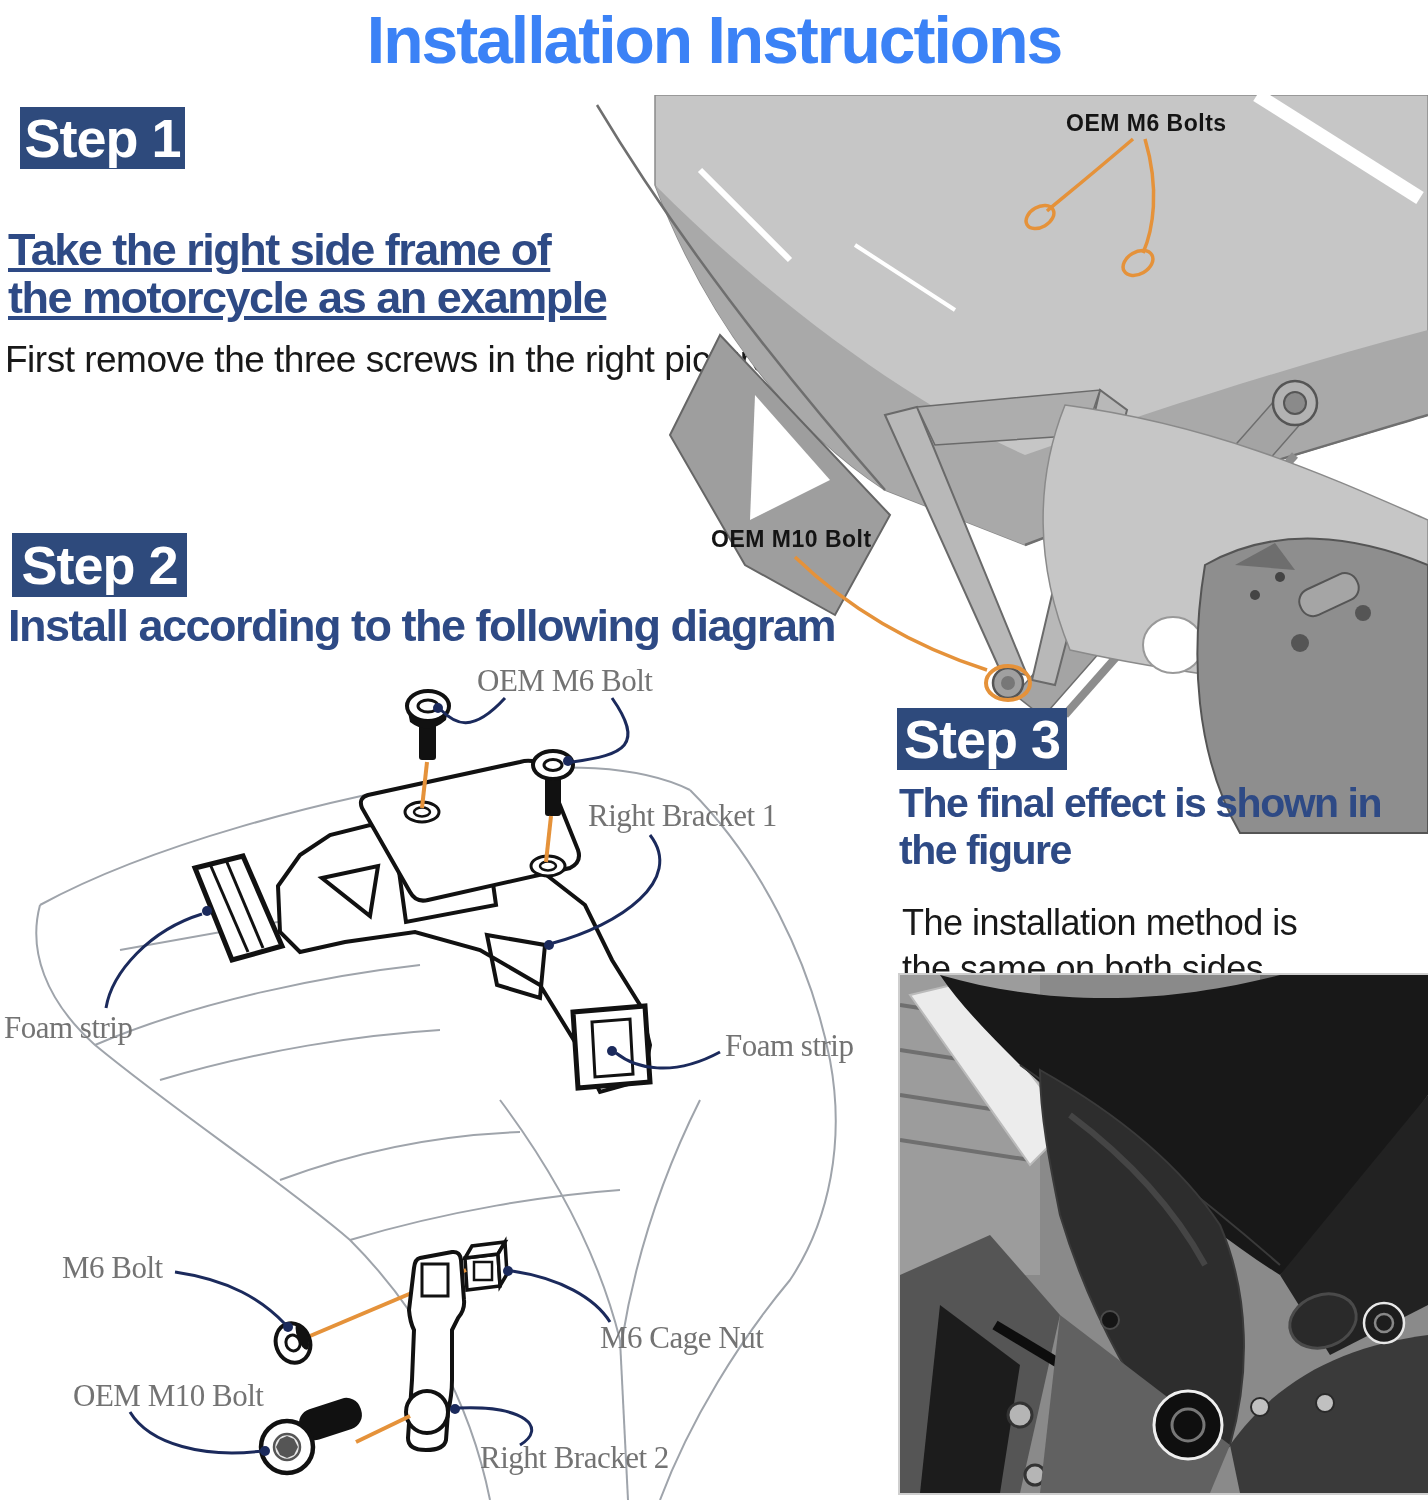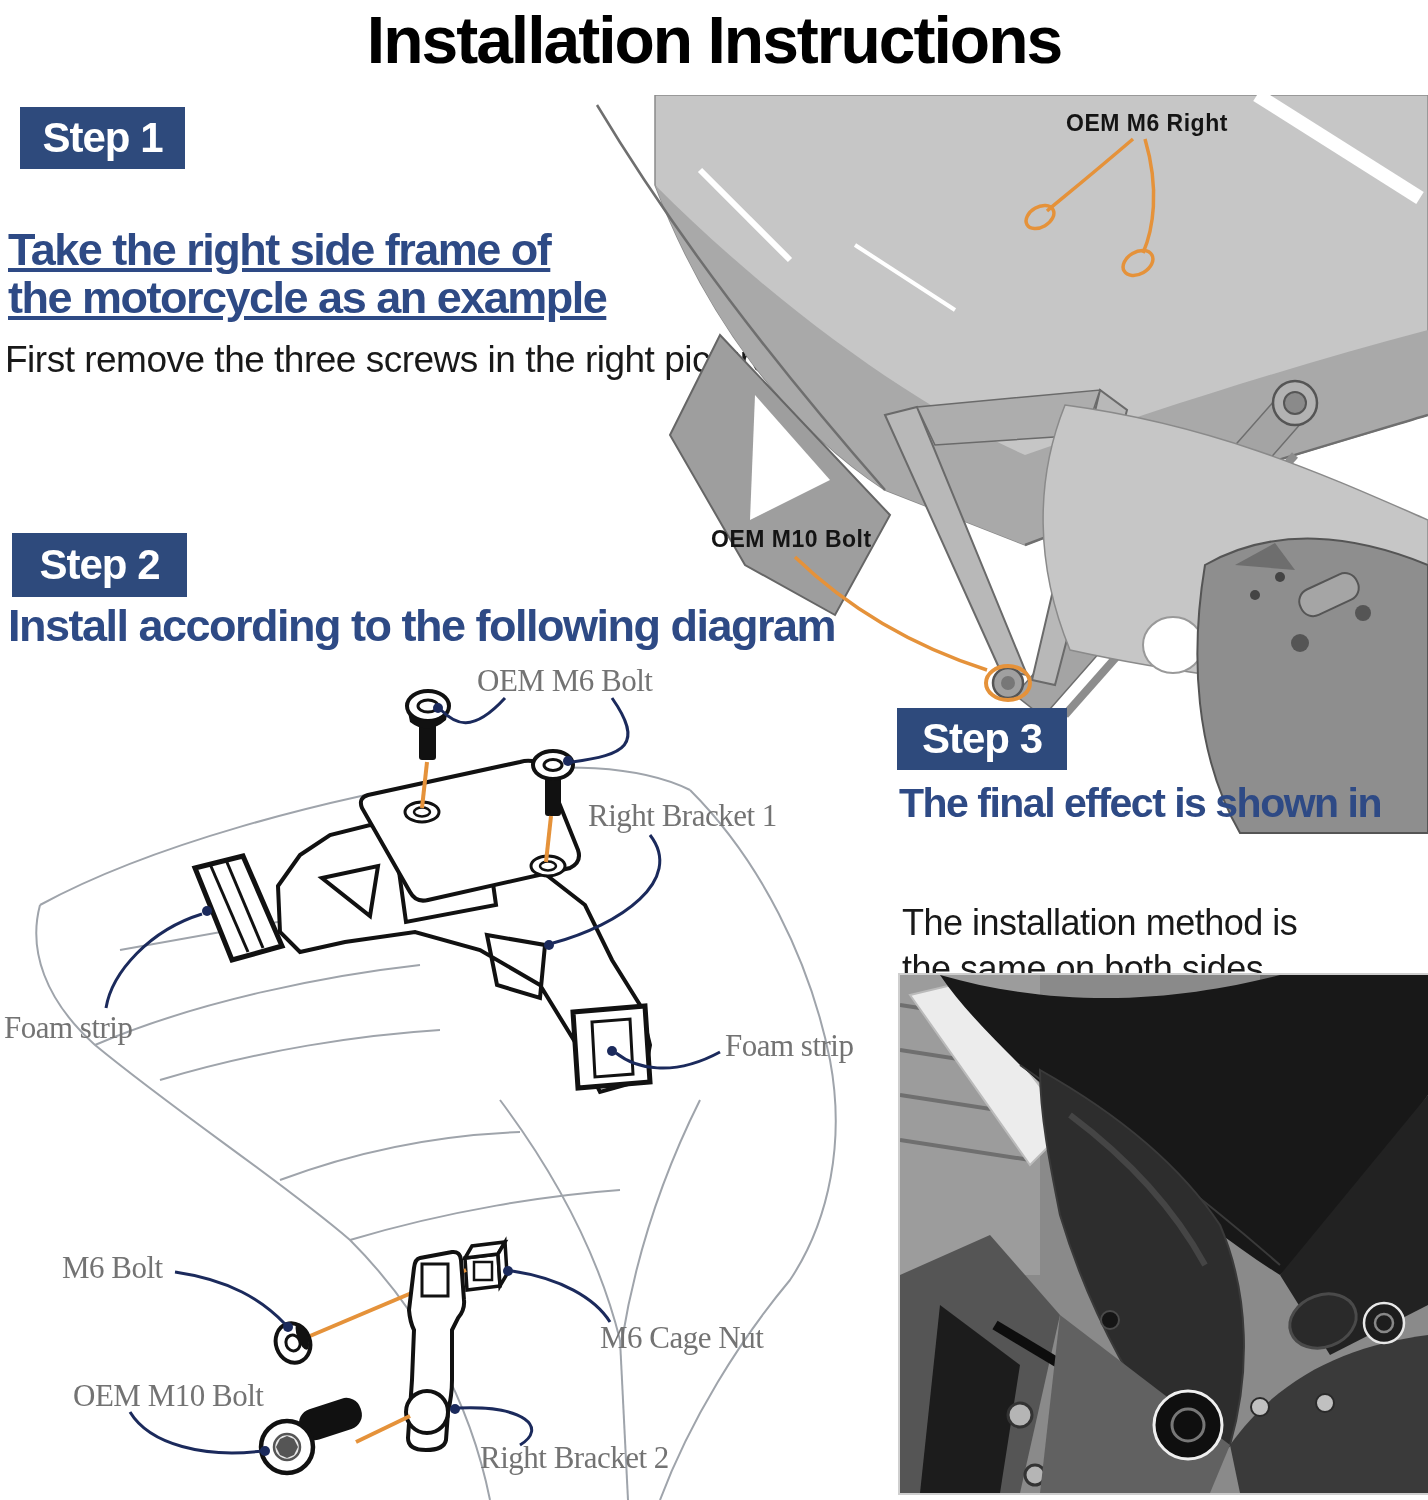--- a/index.html
+++ b/index.html
@@ -1,21 +1,21 @@
 <!DOCTYPE html>
 <html><head>
 <meta charset="utf-8">
 <style>
   html,body{margin:0;padding:0;background:#ffffff;}
   body{width:1428px;height:1500px;position:relative;overflow:hidden;
        font-family:"Liberation Sans","DejaVu Sans",sans-serif;}
   .abs{position:absolute;}
   .title{left:0;right:0;top:2px;text-align:center;font-size:66px;font-weight:700;
-         letter-spacing:-2px;color:#000000;}
-  .badge{background:#2e4a7c;color:#ffffff;font-weight:700;font-size:42px;
+         letter-spacing:-2px;color:#3b82f6;}
+  .badge{background:#2e4a7c;color:#ffffff;font-weight:700;font-size:54px;
          display:flex;align-items:center;justify-content:center;letter-spacing:-1px;}
   .h-navy{color:#2e4a85;font-weight:700;letter-spacing:-1.5px;line-height:1.07;}
   .body-txt{color:#191919;letter-spacing:-0.5px;line-height:1.28;}
   .dlabel{color:#737373;font-size:31px;letter-spacing:-0.5px;white-space:nowrap;font-family:Liberation Serif, serif;}
   .rlabel{color:#141414;font-size:23px;font-weight:700;letter-spacing:0.5px;white-space:nowrap;}
   svg{display:block;}
   .photo-frame{outline:2px solid #cfcfcf;}
 </style>
 </head>
 <body>
@@ -72,21 +72,21 @@
     <ellipse cx="445" cy="122" rx="15" ry="10" transform="rotate(-30 445 122)" fill="none" stroke="#e5923a" stroke-width="3.5"></ellipse>
     <path d="M 550,44 C 565,95 558,135 548,158" fill="none" stroke="#e5923a" stroke-width="3.5"></path>
     <ellipse cx="543" cy="168" rx="16" ry="11" transform="rotate(-30 543 168)" fill="none" stroke="#e5923a" stroke-width="3.5"></ellipse>
   </g>
   <g>
     <path d="M 200,462 C 260,520 330,555 392,575" fill="none" stroke="#e5923a" stroke-width="3.5"></path>
     <ellipse cx="413" cy="588" rx="22" ry="17" fill="none" stroke="#e5923a" stroke-width="4"></ellipse>
   </g>
 </svg>
 
-<div class="abs rlabel" style="left:1066px;top:110px;">OEM M6 Right</div>
+<div class="abs rlabel" style="left:1066px;top:110px;">OEM M6 Bolts</div>
 <div class="abs rlabel" style="left:711px;top:526px;">OEM M10 Bolt</div>
 
 <div class="abs badge" style="left:12px;top:533px;width:175px;height:64px;">Step 2</div>
 <div class="abs h-navy" style="left:8px;top:602px;font-size:45px;">Install according to the following diagram</div>
 
 <svg class="abs" style="left:0px;top:650px;" width="880" height="850" viewBox="0 0 880 850">
 
   <g fill="none" stroke="#9fa4ab" stroke-width="2">
     <path d="M 40,255 C 150,195 320,150 470,125 C 560,112 640,115 690,140"></path>
     <path d="M 40,255 C 28,300 45,350 95,395 C 180,465 280,530 350,590 C 420,660 470,750 490,850"></path>
@@ -192,20 +192,21 @@
 <div class="abs dlabel" style="left:725px;top:1028px;">Foam strip</div>
 <div class="abs dlabel" style="left:4px;top:1010px;">Foam strip</div>
 <div class="abs dlabel" style="left:62px;top:1250px;">M6 Bolt</div>
 <div class="abs dlabel" style="left:600px;top:1320px;">M6 Cage Nut</div>
 <div class="abs dlabel" style="left:73px;top:1378px;">OEM M10 Bolt</div>
 <div class="abs dlabel" style="left:480px;top:1440px;">Right Bracket 2</div>
 
 <div class="abs badge" style="left:897px;top:708px;width:170px;height:62px;">Step 3</div>
 <div class="abs h-navy" style="left:899px;top:780px;font-size:41px;line-height:1.14;">
   <div>The final effect is shown in</div>
+  <div>the figure</div>
 </div>
 <div class="abs body-txt" style="left:902px;top:884px;font-size:36px;margin-top:16px;">
   <div>The installation method is</div>
   <div>the same on both sides</div>
 </div>
 
 <svg class="abs photo-frame" style="left:900px;top:975px;" width="528" height="518" viewBox="0 0 528 518">
   <rect x="0" y="0" width="528" height="518" fill="#8a8a8a"></rect>
 
   <rect x="0" y="0" width="140" height="300" fill="#9c9c9c"></rect>

